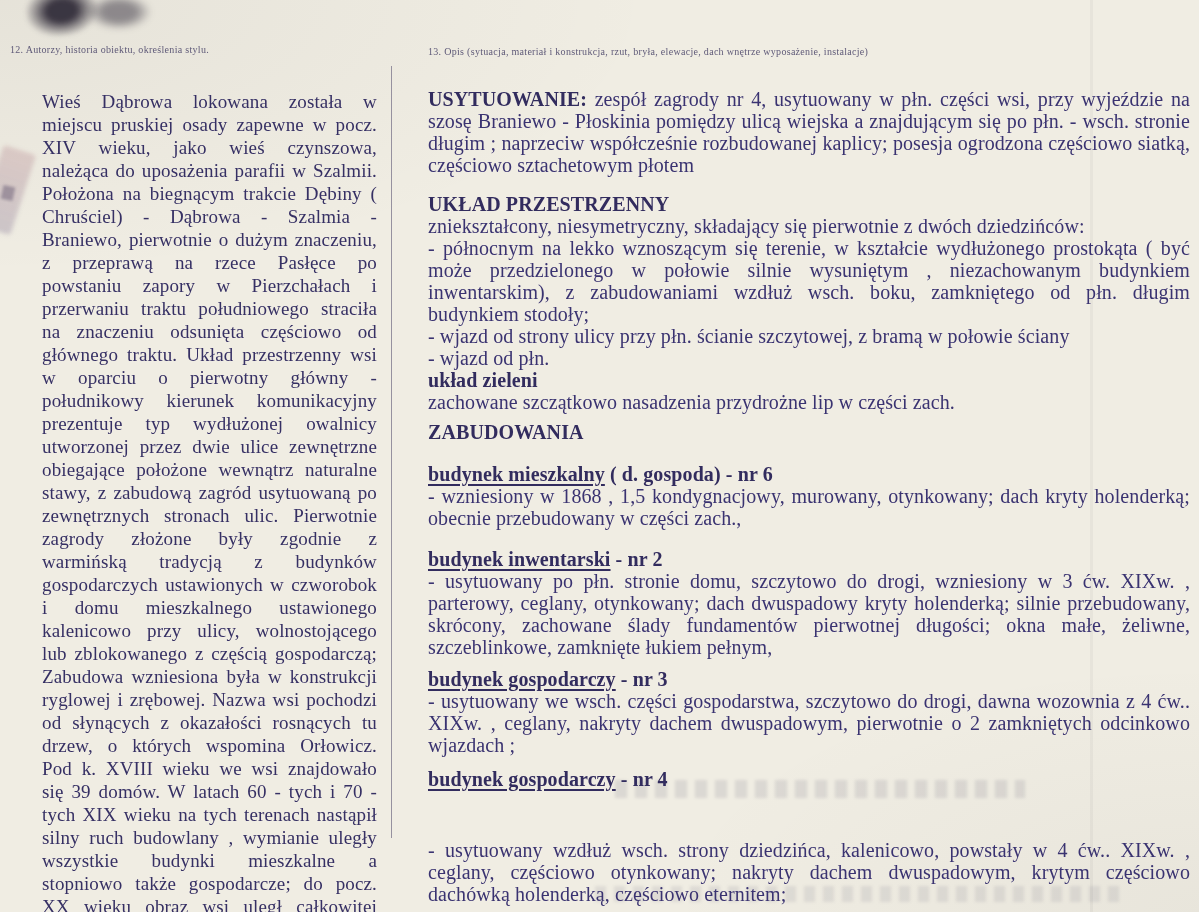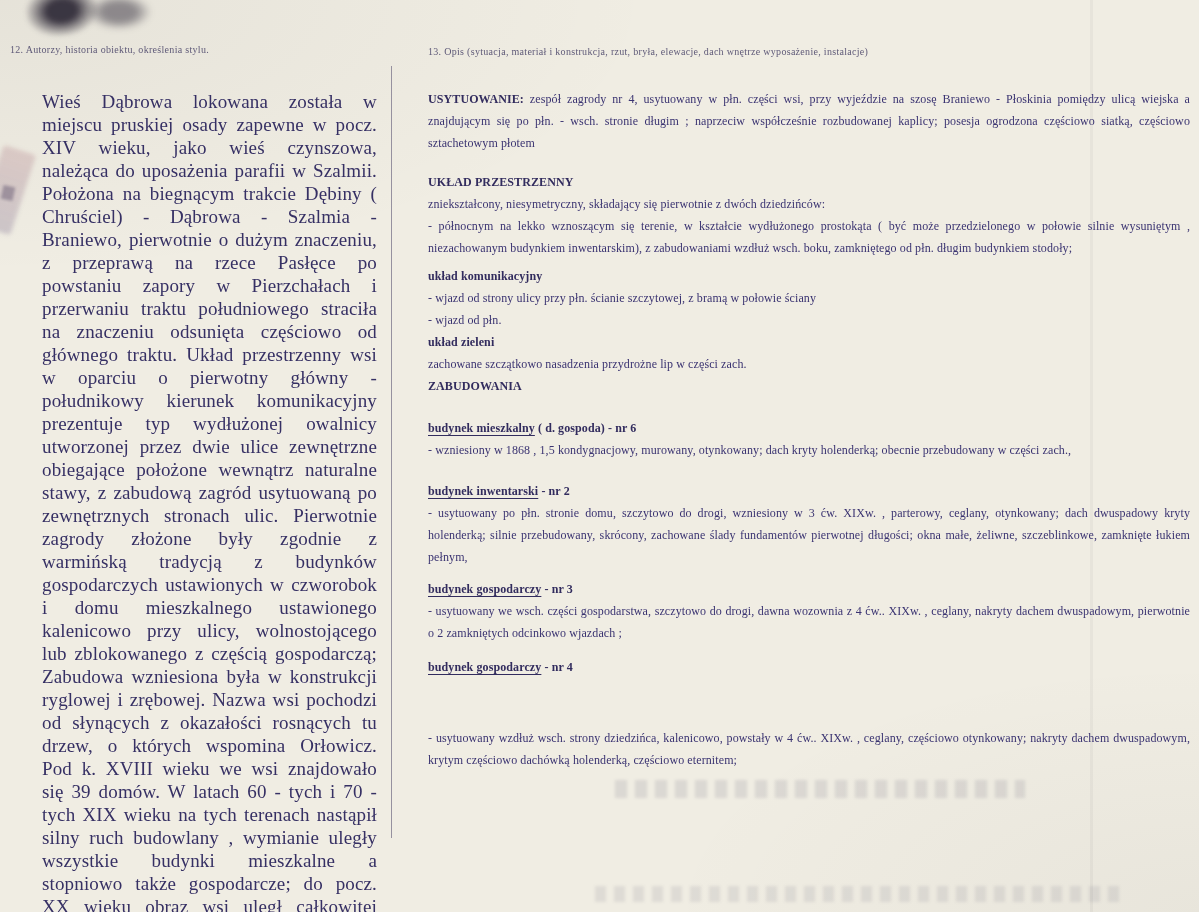--- a/index.html
+++ b/index.html
@@ -45,35 +45,35 @@
     letter-spacing: 0.15px;
     word-spacing: 1.5px;
     color: #363064;
   }
 
   
   .right-col {
     position: absolute;
     left: 428px; top: 88px;
     width: 762px;
-    font-size: 12px;
+    font-size: 20px;
     line-height: 22px;
     letter-spacing: 0.1px;
     color: #3a3371;
   }
   .right-col p { margin: 0; }
   .jp { text-align: justify; }
   .b { font-weight: bold; color: #322c5e; }
   .u { text-decoration: underline; text-underline-offset: 3px; }
   .sec-title { white-space: nowrap; }
 
   .m-up    { margin-top: 17px; }
   .m-uk    { margin-top: 6px; }
   .m-uz    { margin-top: 0; }
-  .m-zab   { }
+  .m-zab   { margin-top: 8px; }
   .m-b1    { margin-top: 20px; }
   .m-b2    { margin-top: 19px; }
   .m-b3    { margin-top: 10px; }
   .m-b4    { margin-top: 12px; }
   .m-final { margin-top: 49px; }
 
   
   .smudge-a {
     position: absolute; left: 26px; top: -10px; width: 72px; height: 46px;
     background: radial-gradient(ellipse at 50% 45%, rgba(35,30,45,0.88) 0 28%, rgba(35,30,45,0.35) 55%, transparent 74%);
@@ -129,21 +129,20 @@
   <div class="left-body">Wieś Dąbrowa lokowana została w miejscu pruskiej osady zapewne w pocz. XIV wieku, jako wieś czynszowa, należąca do uposażenia parafii w Szalmii. Położona na biegnącym trakcie Dębiny ( Chruściel) - Dąbrowa - Szalmia - Braniewo, pierwotnie o dużym znaczeniu, z przeprawą na rzece Pasłęce po powstaniu zapory w Pierzchałach i przerwaniu traktu południowego straciła na znaczeniu odsunięta częściowo od głównego traktu. Układ przestrzenny wsi w oparciu o pierwotny główny - południkowy kierunek komunikacyjny prezentuje typ wydłużonej owalnicy utworzonej przez dwie ulice zewnętrzne obiegające położone wewnątrz naturalne stawy, z zabudową zagród usytuowaną po zewnętrznych stronach ulic. Pierwotnie zagrody złożone były zgodnie z warmińską tradycją z budynków gospodarczych ustawionych w czworobok i domu mieszkalnego ustawionego kalenicowo przy ulicy, wolnostojącego lub zblokowanego z częścią gospodarczą; Zabudowa wzniesiona była w konstrukcji ryglowej i zrębowej. Nazwa wsi pochodzi od słynących z okazałości rosnących tu drzew, o których wspomina Orłowicz. Pod k. XVIII wieku we wsi znajdowało się 39 domów. W latach 60 - tych i 70 - tych XIX wieku na tych terenach nastąpił silny ruch budowlany , wymianie uległy wszystkie budynki mieszkalne a stopniowo także gospodarcze; do pocz. XX wieku obraz wsi uległ całkowitej zmianie. W latach 20 - tych XXw. wieś liczyła 8 wielkich gospodarstw, w latach 30 - tych - 14 po zewnętrznych stronach ulic nastawionych na hodowlę bydła i świń oraz kilkanaście mniejszych zabudowań wewnątrz - domy rzemieślników, szkoła.</div>
 
   <div class="right-col">
 
     <p class="jp"><span class="b">USYTUOWANIE:</span><span> zespół zagrody nr 4, usytuowany w płn. części wsi, przy wyjeździe na szosę Braniewo - Płoskinia pomiędzy ulicą wiejska a znajdującym się po płn. - wsch. stronie długim ; naprzeciw współcześnie rozbudowanej kaplicy; posesja ogrodzona częściowo siatką, częściowo sztachetowym płotem</span></p>
 
     <div class="sec-title b m-up">UKŁAD PRZESTRZENNY</div>
     <div class="jp">zniekształcony, niesymetryczny, składający się pierwotnie z dwóch dziedzińców:</div>
     <div class="jp">- północnym na lekko wznoszącym się terenie, w kształcie wydłużonego prostokąta ( być może przedzielonego w połowie silnie wysuniętym , niezachowanym budynkiem inwentarskim), z zabudowaniami wzdłuż wsch. boku, zamkniętego od płn. długim budynkiem stodoły;</div>
 
-    <div class="sec-title b m-uk">układ komunikacyjny</div>
     <div class="jp">- wjazd od strony ulicy przy płn. ścianie szczytowej, z bramą w połowie ściany</div>
     <div class="jp">- wjazd od płn.</div>
 
     <div class="sec-title b m-uz">układ zieleni</div>
     <div class="jp">zachowane szczątkowo nasadzenia przydrożne lip w części zach.</div>
 
     <div class="sec-title b m-zab">ZABUDOWANIA</div>
 
     <div class="sec-title m-b1"><span class="b u">budynek mieszkalny</span><span class="b"> ( d. gospoda) - nr 6</span></div>
     <div class="jp">- wzniesiony w 1868 , 1,5 kondygnacjowy, murowany, otynkowany; dach kryty holenderką; obecnie przebudowany w części zach.,</div>

